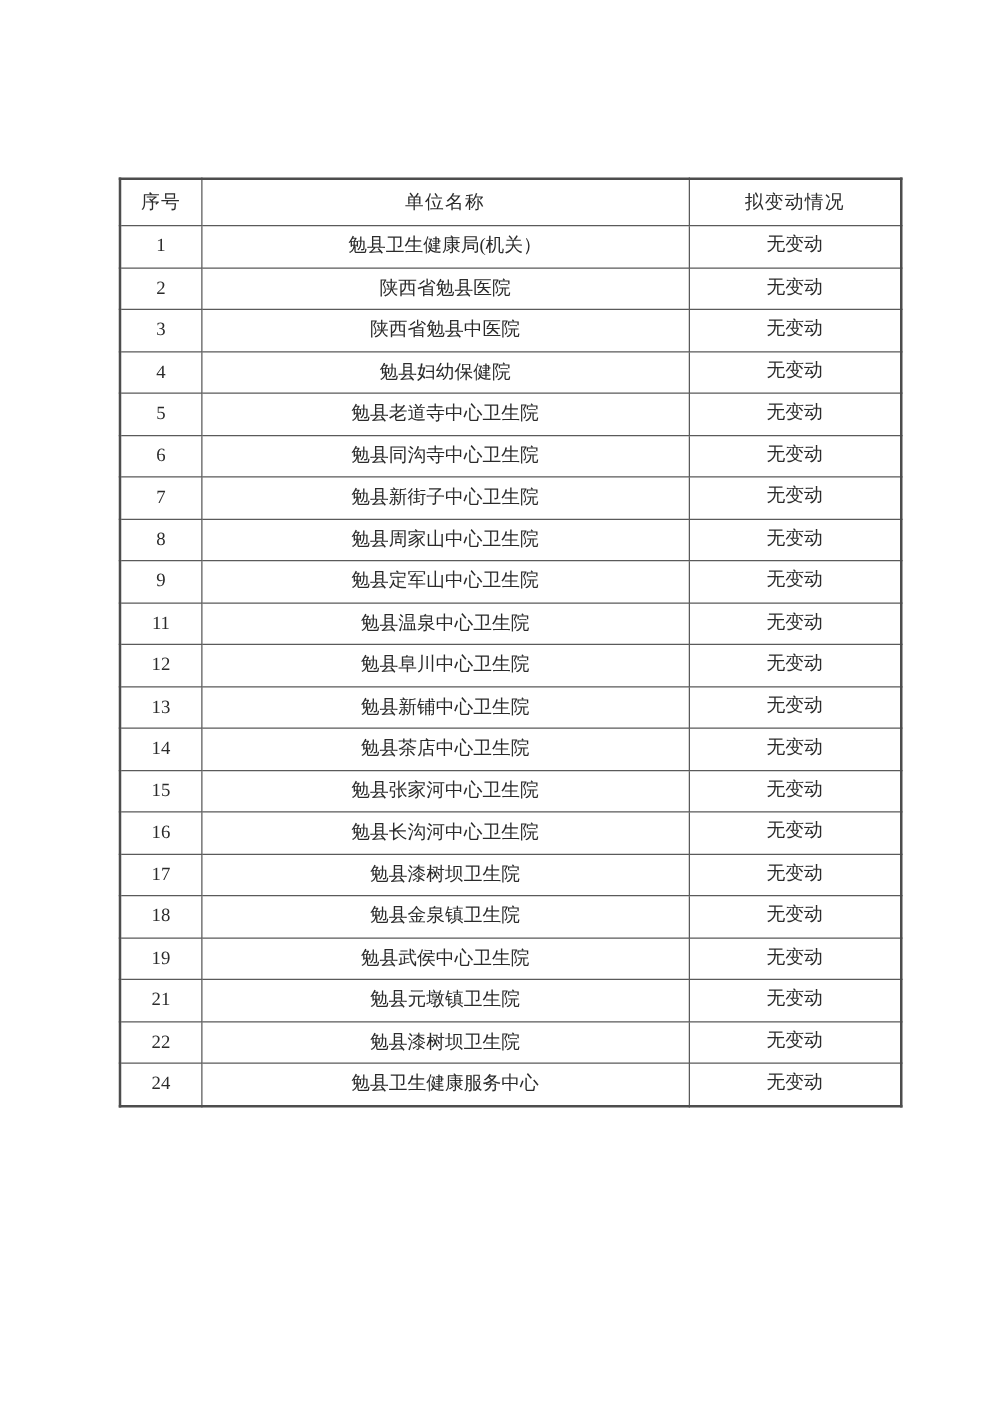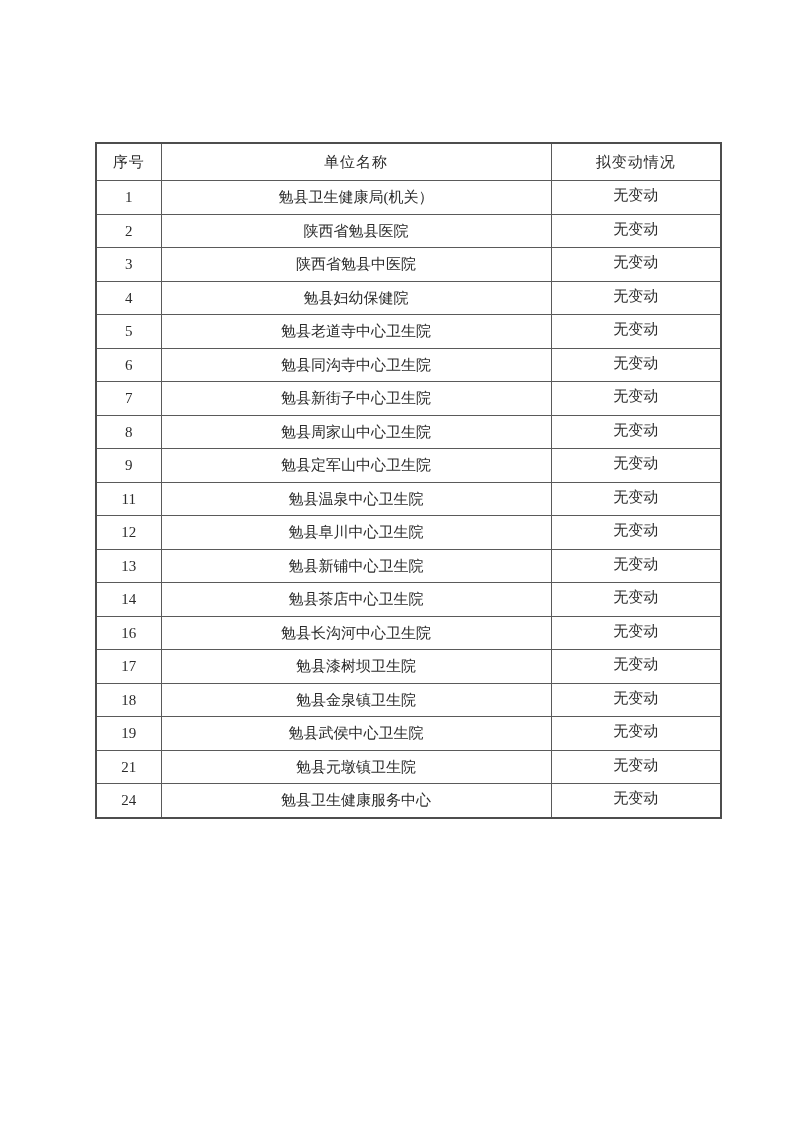--- a/index.html
+++ b/index.html
@@ -167,20 +167,27 @@
           </td>
   </tr>
         <tr class="row">
     <td class="cell cell-no">14</td>
     <td class="cell cell-name">勉县茶店中心卫生院</td>
     <td class="cell cell-change">
             <span class="line">无变动</span>
           </td>
   </tr>
         <tr class="row">
+    <td class="cell cell-no">15</td>
+    <td class="cell cell-name">勉县张家河中心卫生院</td>
+    <td class="cell cell-change">
+            <span class="line">无变动</span>
+          </td>
+  </tr>
+        <tr class="row">
     <td class="cell cell-no">16</td>
     <td class="cell cell-name">勉县长沟河中心卫生院</td>
     <td class="cell cell-change">
             <span class="line">无变动</span>
           </td>
   </tr>
         <tr class="row">
     <td class="cell cell-no">17</td>
     <td class="cell cell-name">勉县漆树坝卫生院</td>
     <td class="cell cell-change">
@@ -197,20 +204,27 @@
         <tr class="row">
     <td class="cell cell-no">19</td>
     <td class="cell cell-name">勉县武侯中心卫生院</td>
     <td class="cell cell-change">
             <span class="line">无变动</span>
           </td>
   </tr>
         <tr class="row">
     <td class="cell cell-no">21</td>
     <td class="cell cell-name">勉县元墩镇卫生院</td>
+    <td class="cell cell-change">
+            <span class="line">无变动</span>
+          </td>
+  </tr>
+        <tr class="row">
+    <td class="cell cell-no">22</td>
+    <td class="cell cell-name">勉县漆树坝卫生院</td>
     <td class="cell cell-change">
             <span class="line">无变动</span>
           </td>
   </tr>
         <tr class="row">
     <td class="cell cell-no">24</td>
     <td class="cell cell-name">勉县卫生健康服务中心</td>
     <td class="cell cell-change">
             <span class="line">无变动</span>
           </td>

